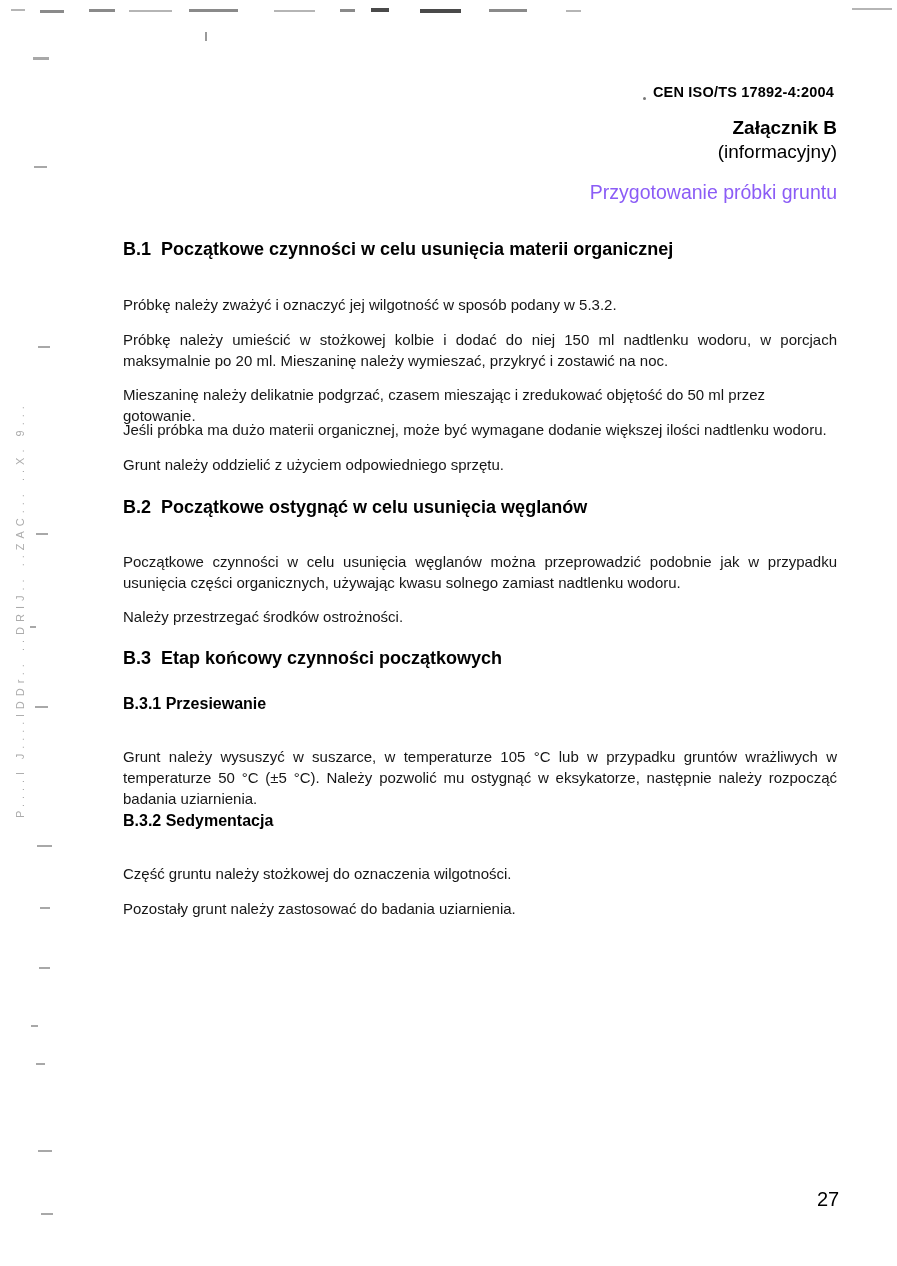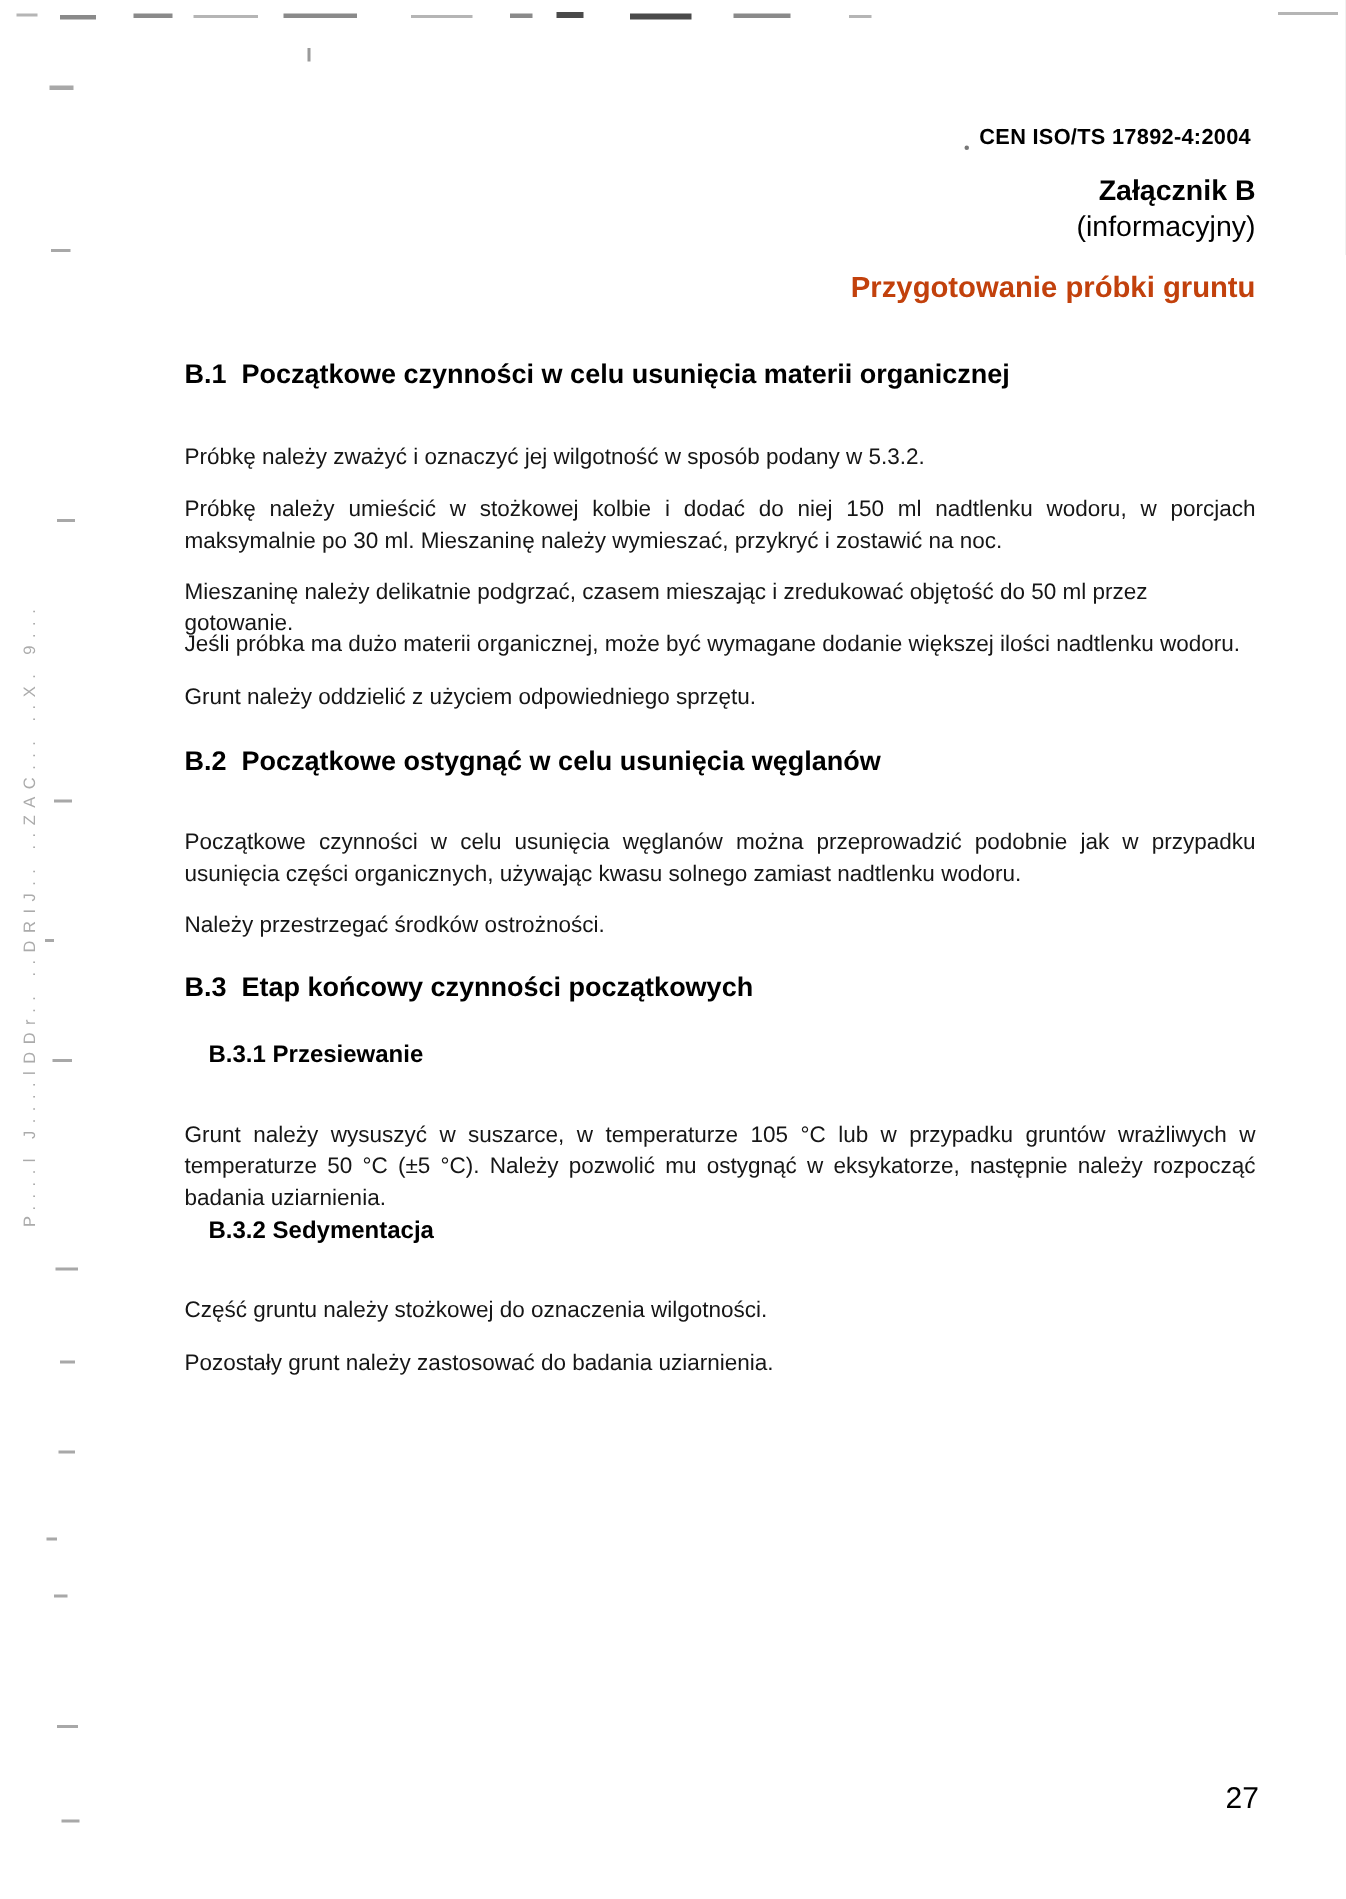--- a/index.html
+++ b/index.html
@@ -80,38 +80,37 @@
     width: 714px;
   }
   .centered {
     position: absolute;
     left: 0;
     width: 100%;
     text-align: right;
   }
   .t-annex     { top: 117px; font-size: 19px; font-weight: bold; color: #000; }
   .t-kind      { top: 141px; font-size: 19px; color: #000000; }
-  .t-doctitle  { top: 181px; font-size: 19.5px; font-weight: bold; color: #c2410c; }
+  .t-doctitle  { top: 181px; font-size: 19.5px; font-weight: normal; color: #8b5cf6; }
 
   .h1 {
     position: absolute;
     left: 0;
     font-size: 18px;
     font-weight: bold;
     color: #000;
     white-space: pre-wrap;
   }
   .h2 {
     position: absolute;
     left: 0;
     font-size: 16px;
     font-weight: bold;
     color: #000;
     white-space: pre-wrap;
-    margin-left: 16px;
   }
   .para {
     position: absolute;
     left: 0;
     width: 714px;
     font-size: 15px;
     line-height: 21px;
     color: #161616;
     text-align: justify;
   }
@@ -165,21 +164,21 @@
   <div class="header-ref">CEN ISO/TS 17892-4:2004</div>
 
   <div class="content">
 
     <div class="centered t-annex">Załącznik B</div>
     <div class="centered t-kind">(informacyjny)</div>
     <div class="centered t-doctitle">Przygotowanie próbki gruntu</div>
 
     <div class="h1" style="top:239px">B.1  Początkowe czynności w celu usunięcia materii organicznej</div>
     <p class="para short" style="top:279px">Próbkę należy zważyć i oznaczyć jej wilgotność w sposób podany w 5.3.2.</p>
-    <p class="para" style="top:314px">Próbkę należy umieścić w stożkowej kolbie i dodać do niej 150 ml nadtlenku wodoru, w porcjach maksymalnie po 30 ml. Mieszaninę należy wymieszać, przykryć i zostawić na noc.</p>
+    <p class="para" style="top:314px">Próbkę należy umieścić w stożkowej kolbie i dodać do niej 150 ml nadtlenku wodoru, w porcjach maksymalnie po 20 ml. Mieszaninę należy wymieszać, przykryć i zostawić na noc.</p>
     <p class="para short" style="top:369px">Mieszaninę należy delikatnie podgrzać, czasem mieszając i zredukować objętość do 50 ml przez gotowanie.</p>
     <p class="para short" style="top:404px">Jeśli próbka ma dużo materii organicznej, może być wymagane dodanie większej ilości nadtlenku wodoru.</p>
     <p class="para short" style="top:439px">Grunt należy oddzielić z użyciem odpowiedniego sprzętu.</p>
 
     <div class="h1" style="top:497px">B.2  Początkowe ostygnąć w celu usunięcia węglanów</div>
     <p class="para" style="top:536px">Początkowe czynności w celu usunięcia węglanów można przeprowadzić podobnie jak w przypadku usunięcia części organicznych, używając kwasu solnego zamiast nadtlenku wodoru.</p>
     <p class="para short" style="top:591px">Należy przestrzegać środków ostrożności.</p>
 
     <div class="h1" style="top:648px">B.3  Etap końcowy czynności początkowych</div>
 

